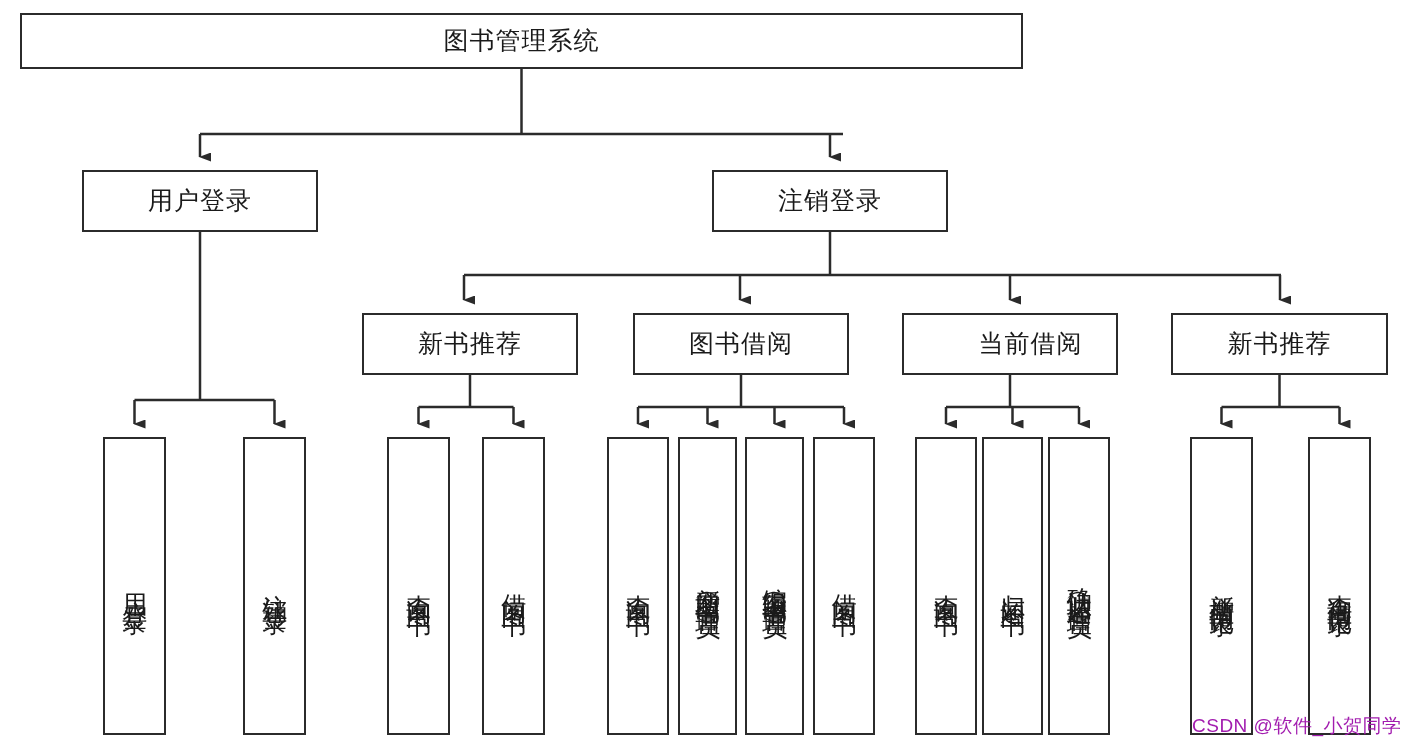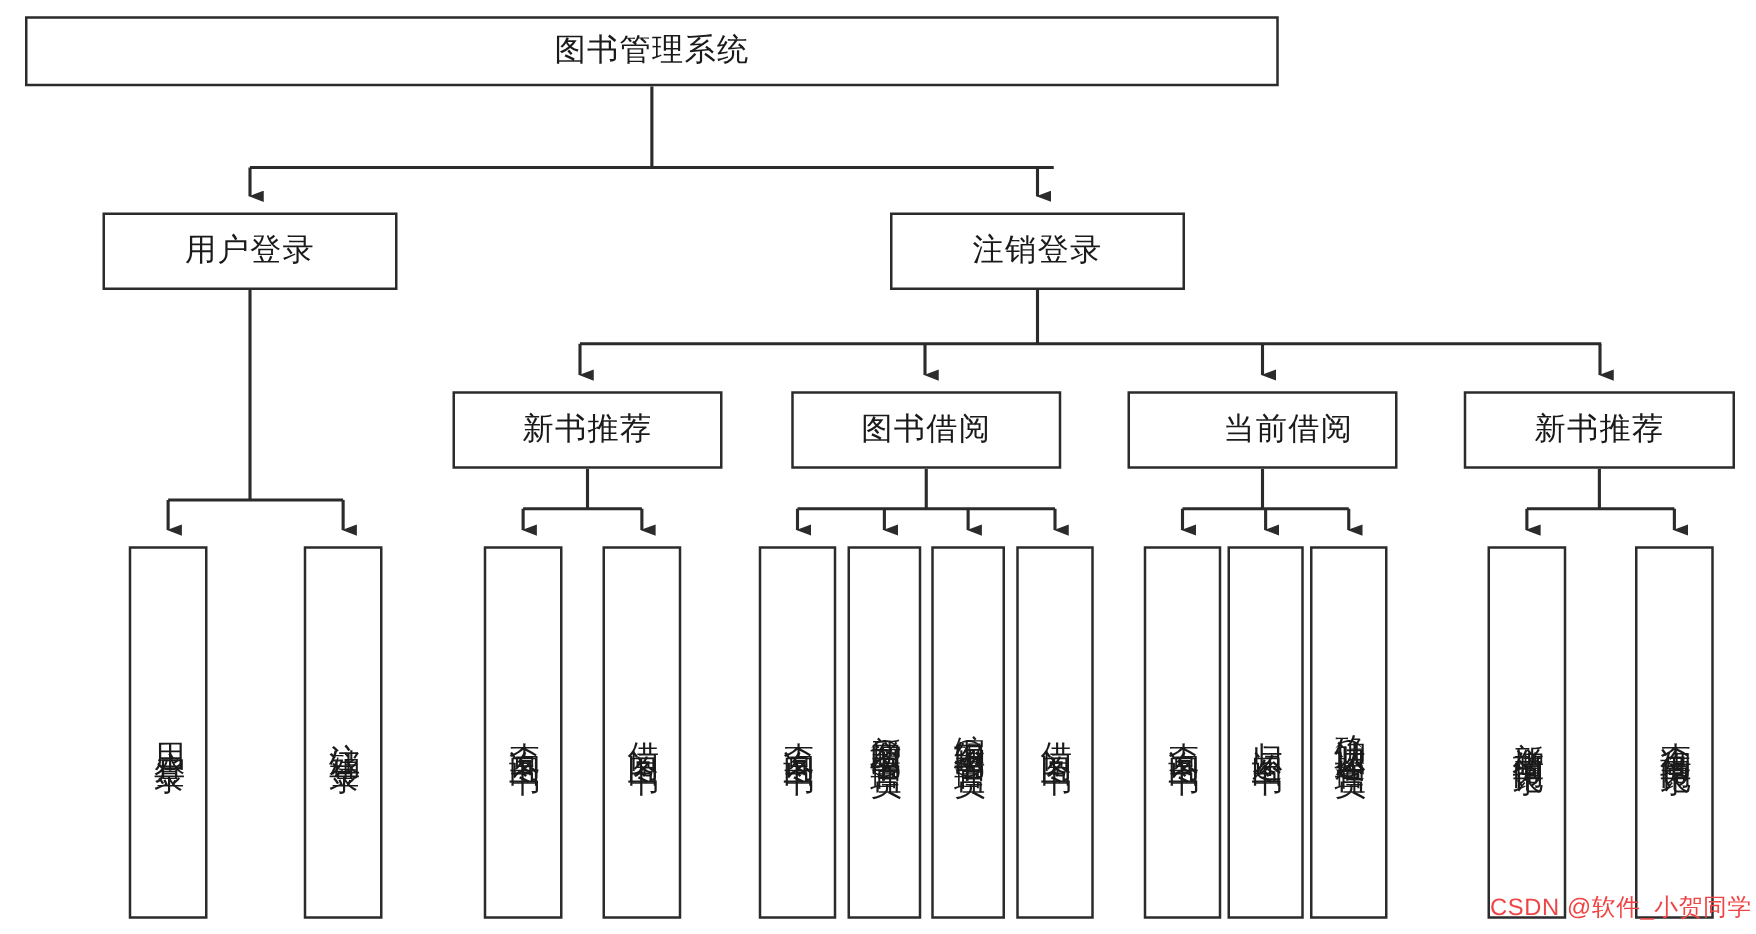--- a/index.html
+++ b/index.html
@@ -49,21 +49,21 @@
     letter-spacing: 6px;
     text-align: center;
     padding: 6px 0;
     box-sizing: border-box;
   }
   .node-v.long {
     letter-spacing: 4px;
   }
   .watermark {
     position: absolute;
-    color: #ef4444;
+    color: #a21caf;
     font-size: 19px;
     white-space: nowrap;
     letter-spacing: 0.5px;
   }
 </style>
 </head>
 <body>
 
 <div id="canvas">
 

